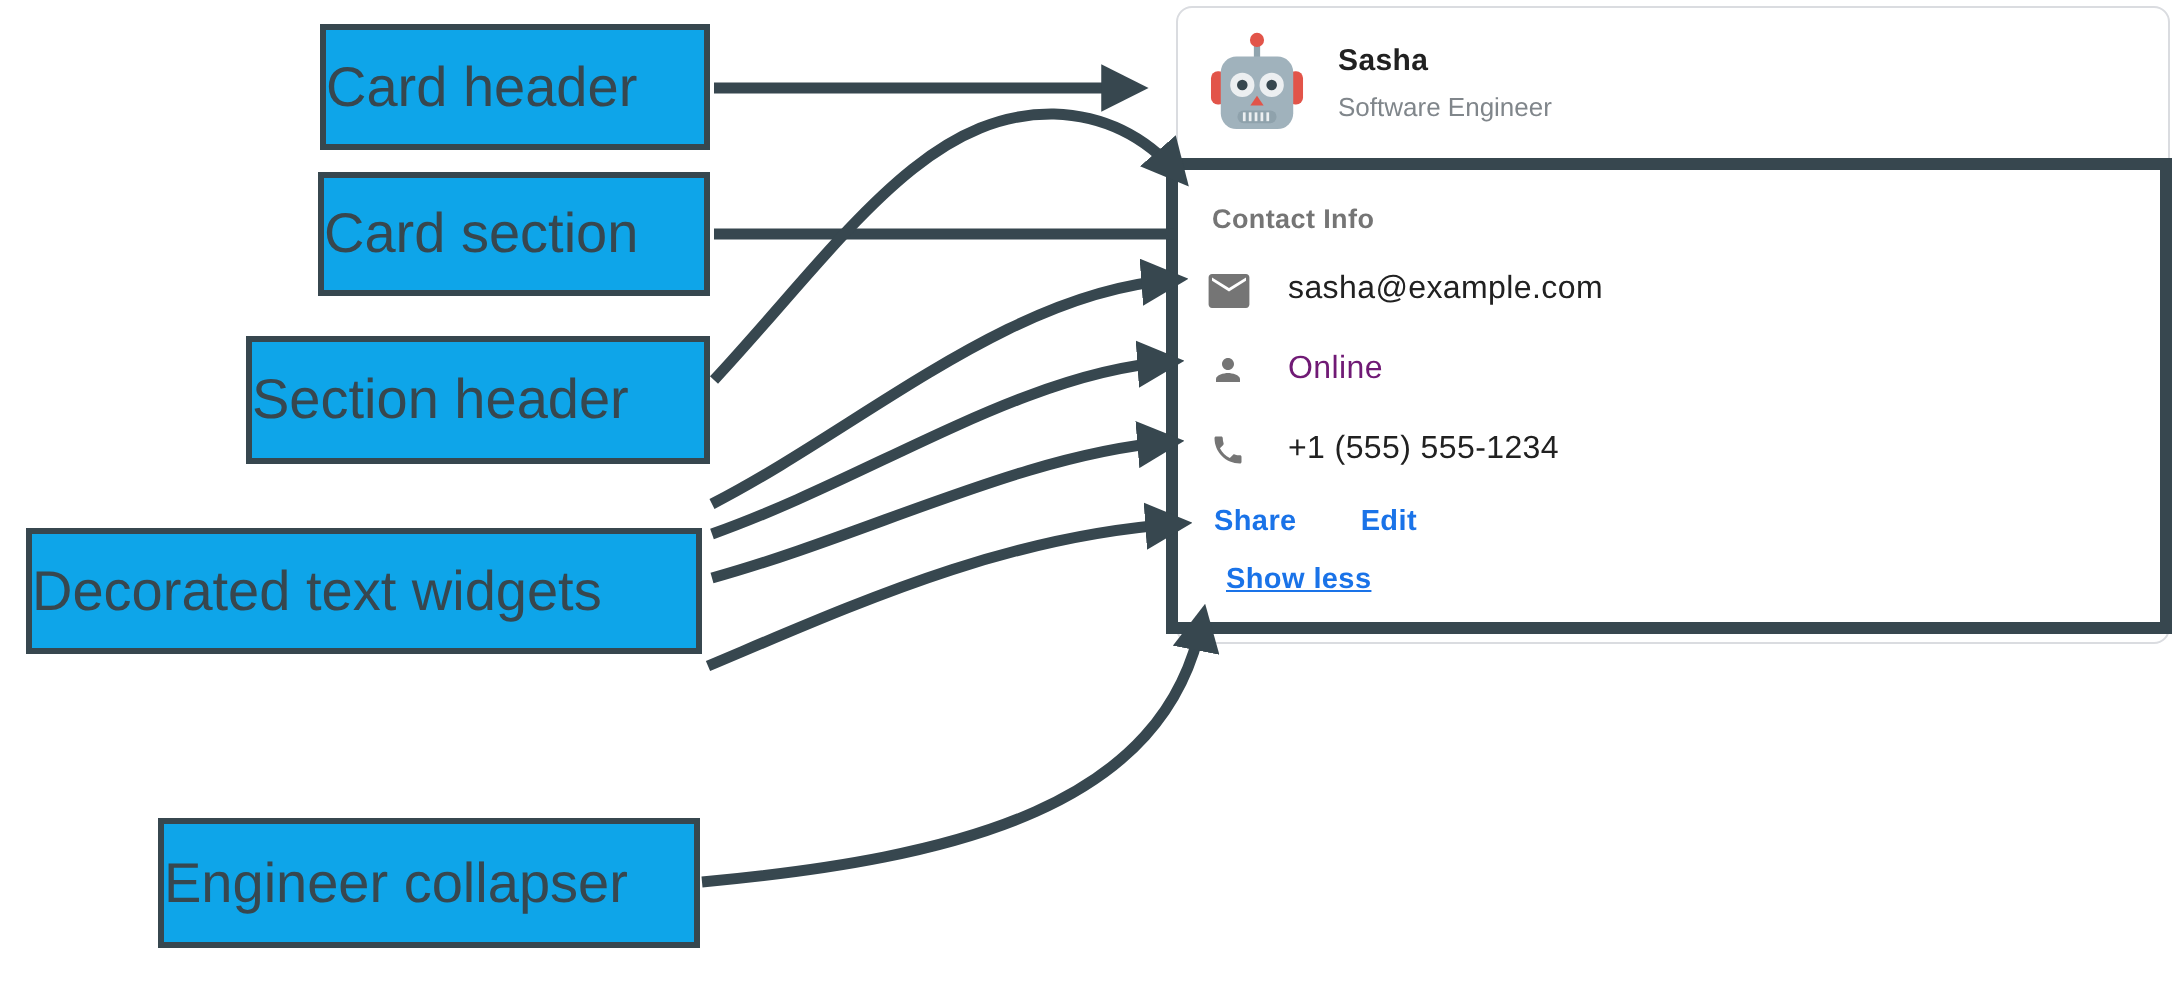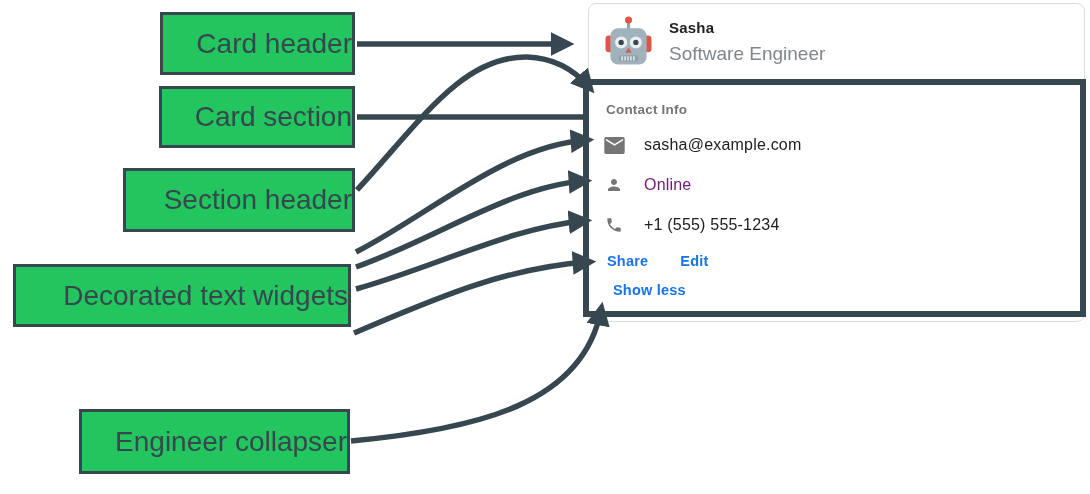--- a/index.html
+++ b/index.html
@@ -5,33 +5,33 @@
   html,body{margin:0;padding:0;background:#ffffff;}
   *{box-sizing:border-box;}
   .canvas{
     position:relative;width:1090px;height:494px;background:#ffffff;overflow:hidden;
     font-family:"Liberation Sans","DejaVu Sans",sans-serif;
   }
   
   svg.arrows{position:absolute;left:0;top:0;z-index:3;}
   
   .label-box{
-    position:absolute;z-index:4;background:#22c55e;border:3.5px solid #37474f;
-    color:#37474f;font-size:28px;display:flex;align-items:center;justify-content:flex-end;
+    position:absolute;z-index:4;background:#0ea5e9;border:3.5px solid #37474f;
+    color:#37474f;font-size:28px;display:flex;align-items:center;justify-content:flex-start;
     white-space:nowrap;
   }
   
   .card{
     position:absolute;left:588px;top:3px;width:497px;height:319px;z-index:1;
     background:#ffffff;border:1px solid #dadce0;border-radius:8px;
   }
   .card-header{position:absolute;left:16px;top:11px;display:flex;align-items:center;gap:17px;}
   .avatar{width:47px;height:52px;display:block;}
   .card-title{font-size:15px;font-weight:600;color:#212121;line-height:1;margin-bottom:9px;letter-spacing:.2px;}
-  .card-subtitle{font-size:19px;color:#80868b;line-height:1;}
+  .card-subtitle{font-size:13px;color:#80868b;line-height:1;}
   
   .section{
     position:absolute;left:583px;top:79px;width:503px;height:238px;z-index:2;
     border:6px solid #37474f;background:transparent;
   }
   .section-inner{position:relative;width:100%;height:100%;}
   .section-header{
     position:absolute;left:17px;top:17px;font-size:13.5px;font-weight:700;color:#757575;letter-spacing:.2px;
   }
   .dt-row{position:absolute;left:14px;display:flex;align-items:center;height:20px;}
@@ -39,21 +39,21 @@
   .dt-row .dt-text{font-size:16px;color:#212121;letter-spacing:.2px;}
   .dt-row.online .dt-text{color:#701a75;}
   .row-email{top:50px;}
   .row-online{top:90px;}
   .row-phone{top:130px;}
   .btn-row{position:absolute;left:18px;top:168px;display:flex;gap:32px;}
   .text-btn{
     font-size:14.5px;font-weight:600;color:#1a73e8;background:none;border:none;padding:0;
     font-family:inherit;cursor:pointer;letter-spacing:.2px;
   }
-  .collapser{position:absolute;left:24px;top:197px;}
+  .collapser{position:absolute;left:24px;top:197px;text-decoration:underline;}
 </style>
 </head>
 <body>
 
 <div class="canvas">
 
   <div class="card">
     <div class="card-header">
       <svg class="avatar" viewBox="0 0 48 53" aria-hidden="true">
         <rect x="22.4" y="6" width="3.2" height="9" fill="#90a4ae"></rect>

